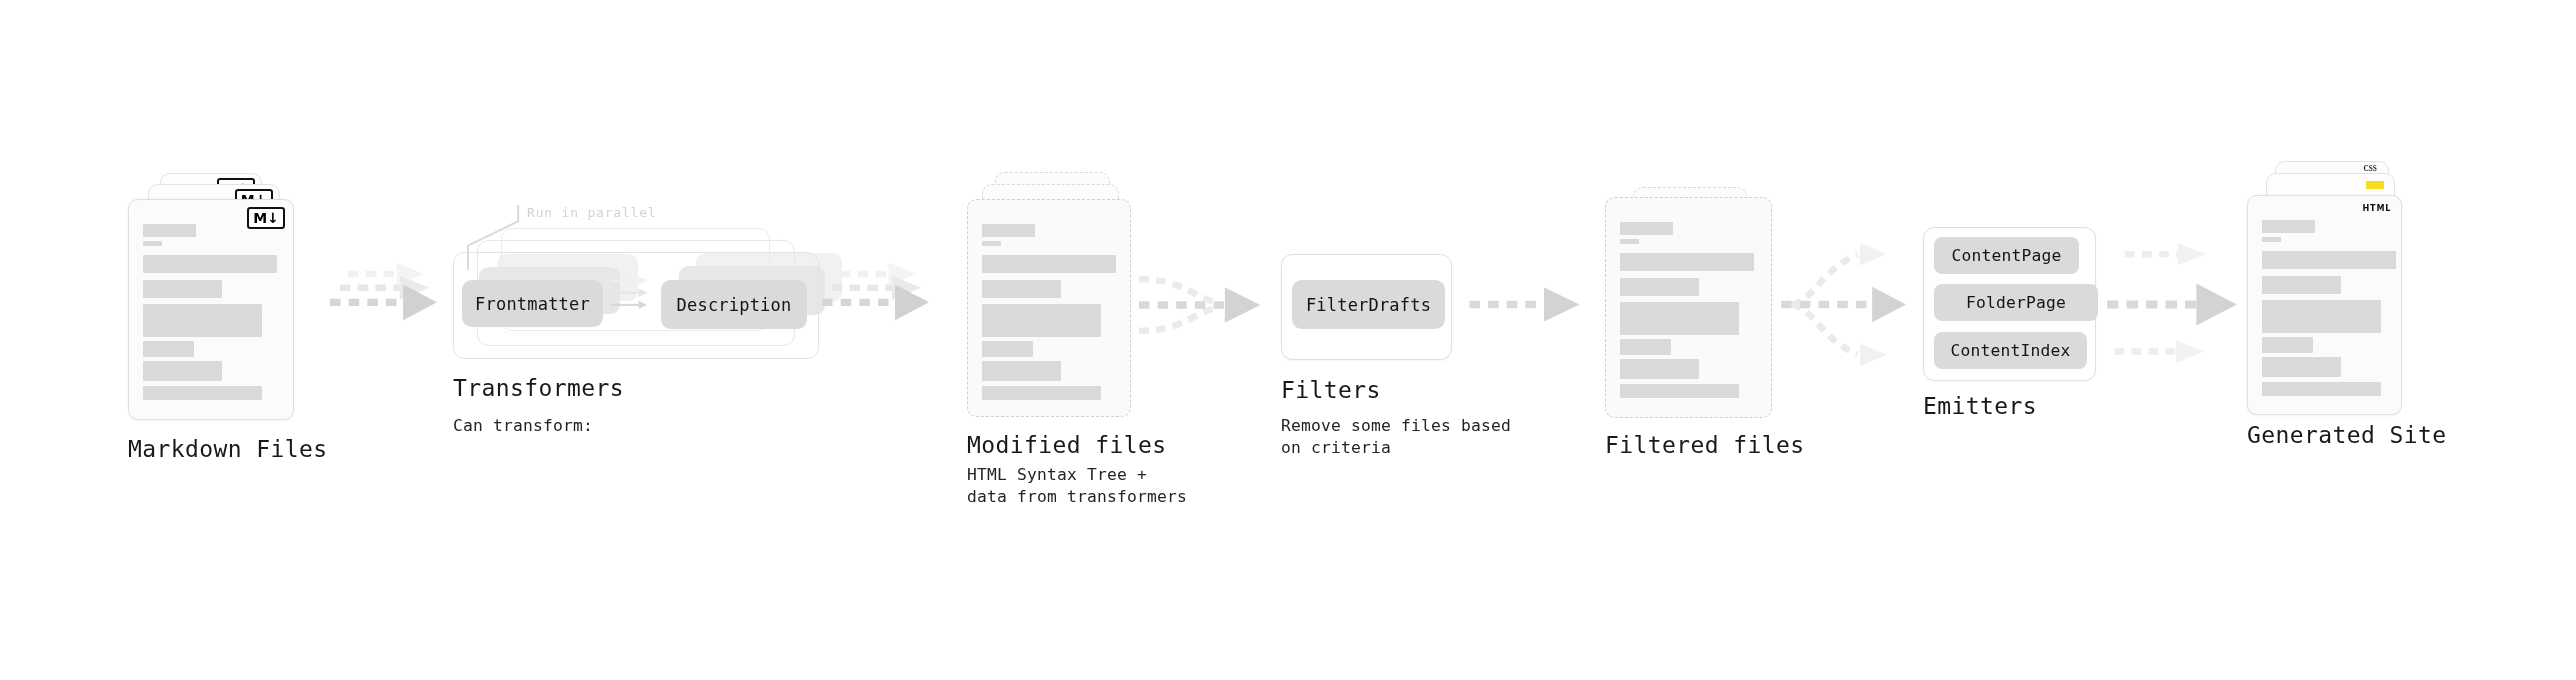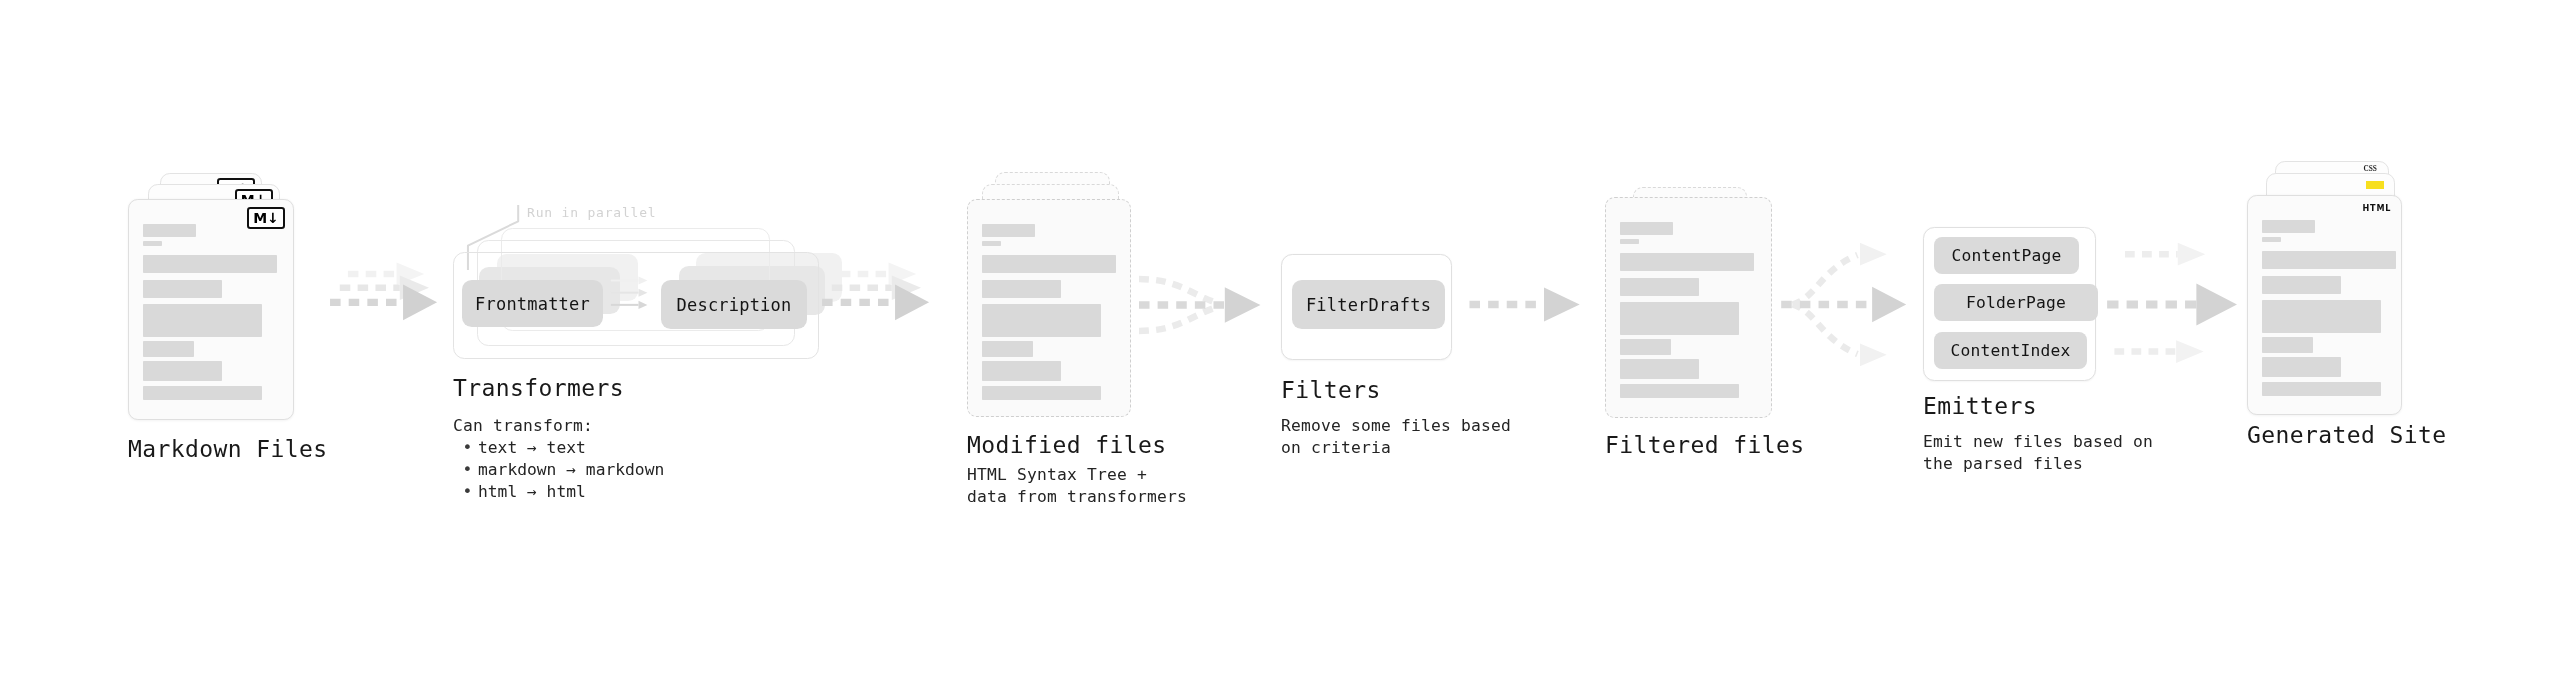--- a/index.html
+++ b/index.html
@@ -121,25 +121,20 @@
       <path d="M2,8 H36" stroke="#f0f0f0" stroke-width="2.5" fill="none"></path>
         <polygon points="36,3 47,8 36,13" fill="#f0f0f0"></polygon>
       <path d="M2,23 H36" stroke="#e5e5e5" stroke-width="2.5" fill="none"></path>
         <polygon points="36,18 47,23 36,28" fill="#e5e5e5"></polygon>
       <path d="M2,38 H36" stroke="#d7d7d7" stroke-width="2.5" fill="none"></path>
         <polygon points="36,33 47,38 36,43" fill="#d7d7d7"></polygon>
     </svg>
   </div>
   <div class="stage-label" style="left:453px;top:375px;">Transformers</div>
   <div class="caption" style="left:453px;top:415px;">Can transform:</div>
-  <ul class="bullets" style="left:457px;top:437px;">
-    <li><span class="bullet">•</span><span>text → text</span></li>
-    <li><span class="bullet">•</span><span>markdown → markdown</span></li>
-    <li><span class="bullet">•</span><span>html → html</span></li>
-  </ul>
 
   <svg style="left:817px;top:261px;" width="122" height="73" viewBox="0 0 150 90">
     <path d="M28,16 H88" stroke="#f1f1f1" stroke-width="8" stroke-dasharray="13 9" fill="none"></path>
     <polygon points="88,2 122,16 88,30" fill="#f4f4f4"></polygon>
     <path d="M18,33 H92" stroke="#e7e7e7" stroke-width="8" stroke-dasharray="13 9" fill="none"></path>
     <polygon points="92,18 128,33 92,48" fill="#eaeaea"></polygon>
     <path d="M6,51 H96" stroke="#d6d6d6" stroke-width="9" stroke-dasharray="13 10" fill="none"></path>
     <polygon points="96,29 138,51 96,73" fill="#d1d1d1"></polygon>
   </svg>
 
@@ -209,22 +204,20 @@
     <polygon points="118,55 160,77 118,99" fill="#d3d3d3"></polygon>
   </svg>
 
   <div>
     <div class="outline-box solidbg" style="left:1923px;top:227px;width:173px;height:154px;"></div>
     <div class="chip small" style="left:1934px;top:237px;width:145px;height:37px;">ContentPage</div>
     <div class="chip small" style="left:1934px;top:284px;width:164px;height:37px;">FolderPage</div>
     <div class="chip small" style="left:1934px;top:332px;width:153px;height:37px;">ContentIndex</div>
   </div>
   <div class="stage-label" style="left:1923px;top:393px;">Emitters</div>
-  <div class="caption" style="left:1923px;top:431px;">Emit new files based on
-the parsed files</div>
 
   <svg style="left:2080px;top:242px;" width="163" height="125" viewBox="0 0 200 154">
     <path d="M55,15 H120" stroke="#ededed" stroke-width="8" stroke-dasharray="12 9" fill="none"></path>
     <polygon points="120,1 154,15 120,29" fill="#f2f2f2"></polygon>
     <path d="M33,77 H143" stroke="#d8d8d8" stroke-width="10" stroke-dasharray="14 10" fill="none"></path>
     <polygon points="143,51 193,77 143,103" fill="#d3d3d3"></polygon>
     <path d="M42,135 H118" stroke="#ededed" stroke-width="8" stroke-dasharray="12 9" fill="none"></path>
     <polygon points="118,121 152,135 118,149" fill="#f2f2f2"></polygon>
   </svg>
 

